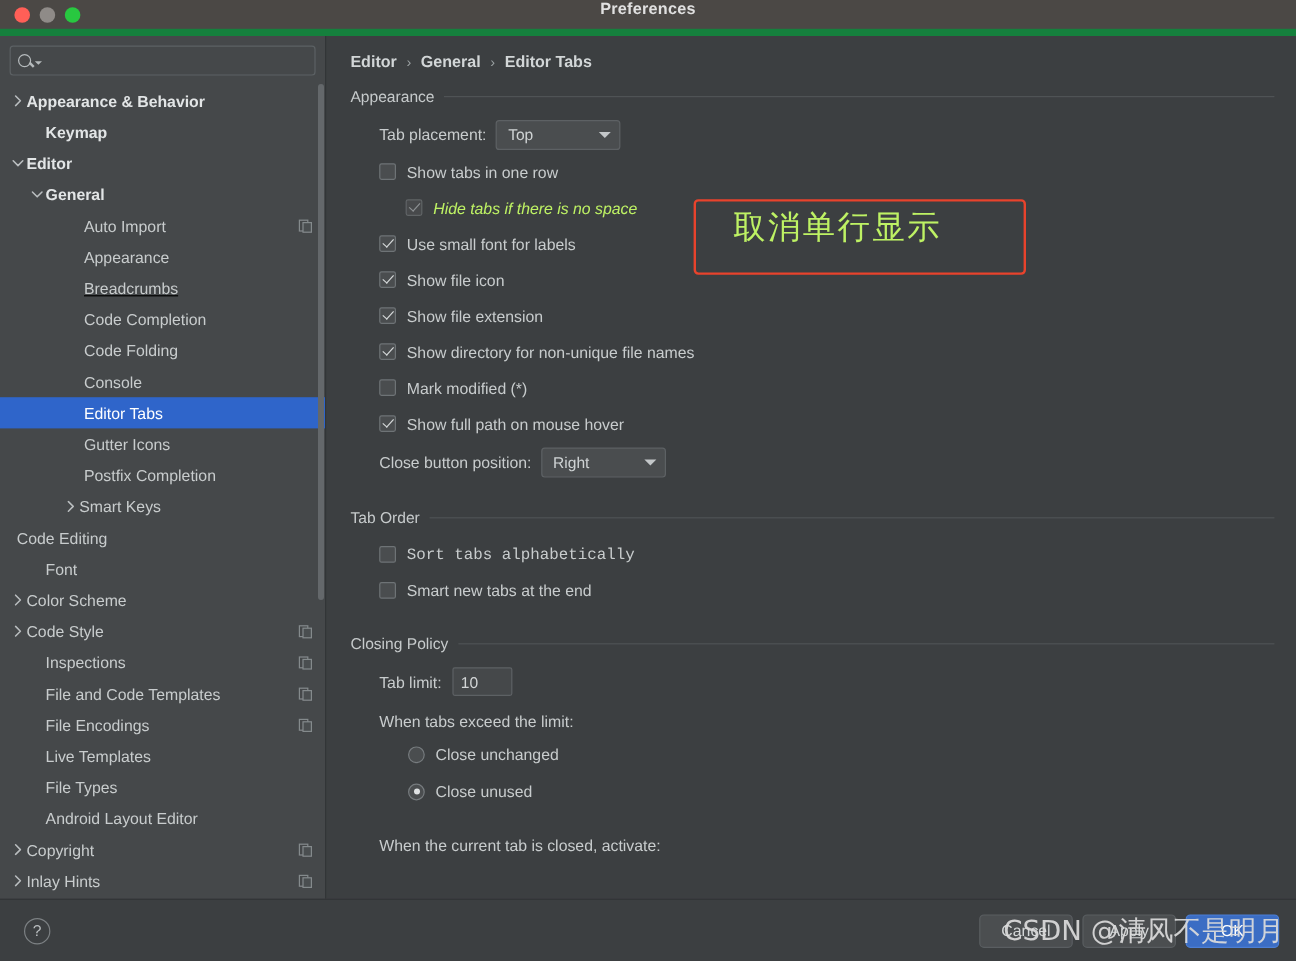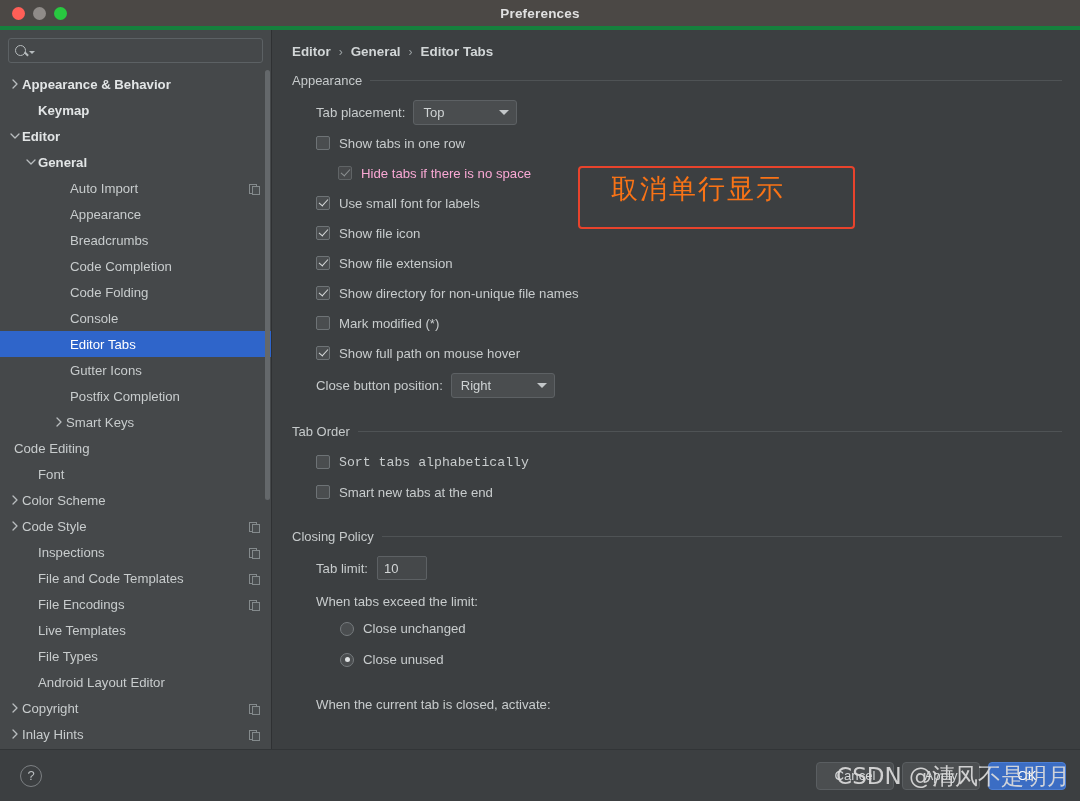--- a/index.html
+++ b/index.html
@@ -14,24 +14,24 @@
     position: relative;
     width: 1080px; height: 801px;
     background: #3c3f41;
     display: flex; flex-direction: column;
   }
 
   
   #titlebar {
     height: 30px;
     background: #4b4845;
-    display: flex; align-items: center;
+    display: flex; 
     position: relative;
     flex: 0 0 30px;
-    border-bottom: 4px solid #15803d;
+    border-bottom: 6px solid #15803d;
   }
   #traffic {
     display: flex; gap: 8px; align-items: center;
     padding-left: 12px;
   }
   .tl-dot { width: 13px; height: 13px; border-radius: 50%; }
   .tl-close { background: #ff5f57; }
   .tl-min   { background: #8f8b88; }
   .tl-max   { background: #28c840; }
   #title-text {
@@ -134,21 +134,21 @@
     background: #4a4d4f; position: relative; margin-right: 9px;
   }
   .cb.checked::after {
     content: ""; position: absolute; left: 4px; top: 0px;
     width: 4px; height: 8px; border: solid #d7dadb;
     border-width: 0 1.8px 1.8px 0; transform: rotate(42deg);
   }
   .cb.disabled { border-color: #606466; background: #47494b; }
   .cb.disabled.checked::after { border-color: #8d9193; }
   .cb-label { font-size: 13.2px; color: #c8cccd; }
-  .cb-label.disabled { color: #f9a8d4; }
+  .cb-label.disabled { color: #bef264; font-style: italic; }
 
   
   .rb {
     width: 14px; height: 14px; flex: 0 0 14px; border-radius: 50%;
     border: 1px solid #767b7e; background: #4a4d4f; position: relative; margin-right: 9px;
   }
   .rb.selected::after {
     content: ""; position: absolute; left: 3.5px; top: 3.5px;
     width: 5px; height: 5px; border-radius: 50%; background: #dfe2e3;
   }
@@ -180,21 +180,21 @@
 
   
   #annot-box {
     position: absolute;
     left: 306px; top: 136px; width: 277px; height: 63px;
     border: 2.5px solid #e8432c; border-radius: 4px;
     pointer-events: none;
   }
   #annot-text {
     position: absolute; left: 611px; top: 141px;
-    font-size: 27px; color: #f97316; letter-spacing: 2px;
+    font-size: 27px; color: #bef264; letter-spacing: 2px;
     font-family: "DejaVu Sans", sans-serif;
     white-space: nowrap;
   }
 
   
   #footer {
     flex: 0 0 52px; height: 52px; background: #3c3f41;
     border-top: 1px solid #323537;
     display: flex; align-items: center; position: relative;
     padding: 0 14px;
@@ -278,21 +278,21 @@
             <span class="label">Auto Import</span>
             <span class="copy-ic"><svg width="13" height="13" viewBox="0 0 13 13">
                 <rect x="1.5" y="1.5" width="7" height="9" fill="none" stroke="#9aa0a3" stroke-width="1"></rect>
                 <rect x="4.5" y="3.5" width="7" height="8" fill="#4c5052" stroke="#9aa0a3" stroke-width="1"></rect>
               </svg></span>
           </div>
           <div class="tree-row" style="padding-left: 56px;">
             <span class="arrow"></span>
             <span class="label">Appearance</span>
           </div>
-          <div class="tree-row" style="padding-left: 56px;">
+          <div class="tree-row" style="padding-left: 56px; text-decoration: underline;">
             <span class="arrow"></span>
             <span class="label">Breadcrumbs</span>
           </div>
           <div class="tree-row" style="padding-left: 56px;">
             <span class="arrow"></span>
             <span class="label">Code Completion</span>
           </div>
           <div class="tree-row" style="padding-left: 56px;">
             <span class="arrow"></span>
             <span class="label">Code Folding</span>

